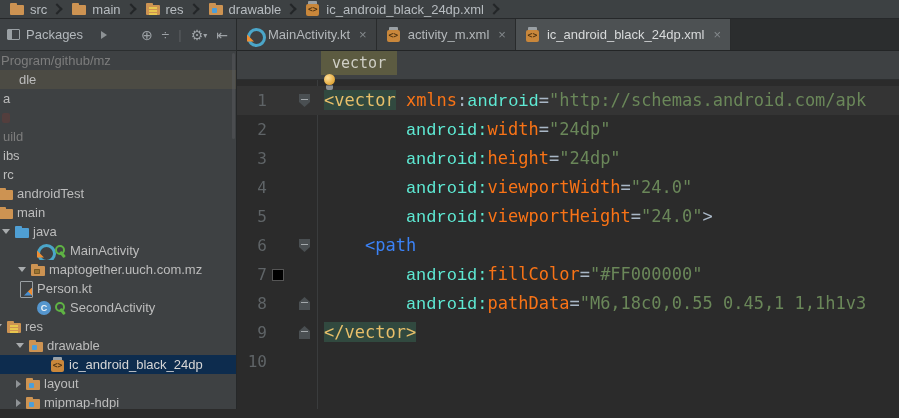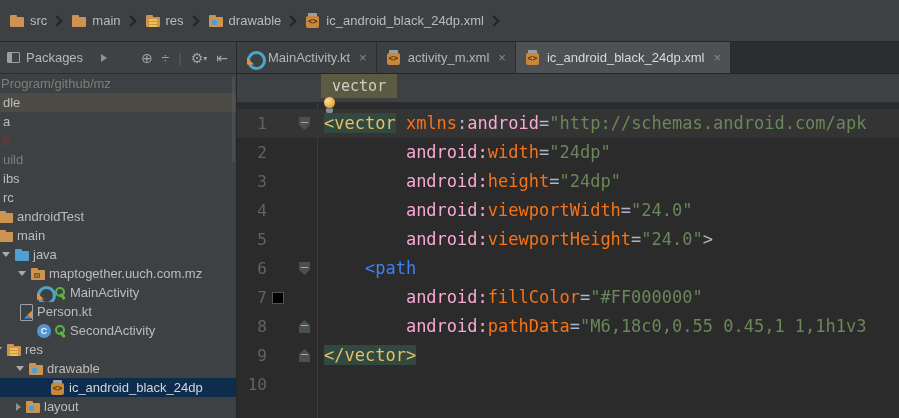--- a/index.html
+++ b/index.html
@@ -1,20 +1,20 @@
 <!DOCTYPE html>
 <html><head>
 <meta charset="utf-8">
 <style>
   html,body{margin:0;padding:0;width:899px;height:418px;overflow:hidden;background:#2b2b2b;
     font-family:"Liberation Sans",sans-serif;-webkit-font-smoothing:antialiased;}
   *{box-sizing:border-box;}
 
   
-  .topbar{height:42px;background:#3d4143;border-bottom:1px solid #26282a;display:flex;align-items:center;padding-left:6px;}
+  .topbar{height:19px;background:#3d4143;border-bottom:1px solid #26282a;display:flex;align-items:center;padding-left:6px;}
   .bc-item{display:flex;align-items:center;gap:5px;color:#b7bcc0;font-size:13px;padding:0 3px;height:100%;}
   .bc-sep{width:8px;height:8px;border-right:2px solid #232628;border-top:2px solid #232628;transform:rotate(45deg);margin:0 7px 0 3px;flex:none;}
 
   
   .row2{height:32px;display:flex;background:#2b2d2e;}
   .panel-header{width:237px;background:#3e4245;border-right:1px solid #272a2b;border-bottom:1px solid #2b2e2f;
     display:flex;align-items:center;padding:0 8px 0 7px;font-size:13px;color:#b3b8bc;flex:none;}
   .ph-title{margin:0 6px;}
   .ph-panelicon{width:13px;height:11px;border:1px solid #9aa0a4;border-radius:1px;position:relative;flex:none;}
   .ph-panelicon::before{content:"";position:absolute;left:0;top:0;bottom:0;width:4px;background:#9aa0a4;}
@@ -89,21 +89,21 @@
   .gfold{width:28px;flex:none;display:flex;align-items:center;justify-content:flex-end;padding-right:7px;}
   .swatch{width:12px;height:12px;border:1px solid #555;}
   .fm{width:11px;height:13px;background:#4a4f52;position:relative;}
   .fm::after{content:"";position:absolute;left:2px;right:2px;top:5px;height:1px;background:#a3a8ab;}
   .fm.down{clip-path:polygon(0 0,100% 0,100% 62%,50% 100%,0 62%);}
   .fm.up{clip-path:polygon(50% 0,100% 38%,100% 100%,0 100%,0 38%);}
   .ccode{white-space:pre;padding-left:7px;flex:1;}
   .caret{display:inline-block;width:2px;height:19px;background:#c8c8c8;vertical-align:-4px;margin-right:-2px;}
   .tk-tag{color:#3b82f6;}
   .tk-taghl{color:#e8bf6a;background:#31493f;}
-  .tk-ns{color:#f9a8d4;}
+  .tk-ns{color:#5eead4;font-family:Liberation Mono, monospace;}
   .tk-attr{color:#f97316;}
   .tk-plain{color:#a9b7c6;}
   .tk-str{color:#6a8759;}
 </style>
 </head>
 <body>
 
 <div class="topbar" id="topbar">
     <span class="bc-item">
       <span class="icon i-folder"></span>
@@ -167,21 +167,21 @@
       </div>
     </div>
 </div>
 
 <div class="content">
   <div class="sidebar" id="tree">
     <div class="sbar"></div>
   <div class="trow dim" style="margin-left: -2px;">
         <span class="lbl">Program/github/mz</span>
       </div>
-      <div class="trow hover" style="padding-left: 0px;">
+      <div class="trow hover" style="padding-left: 16px;">
         <span class="lbl">dle</span>
       </div>
       <div class="trow" style="padding-left: 0px;">
         <span class="lbl">a</span>
       </div>
       <div class="trow" style="padding-left: 0px;">
         <span class="faintmark"></span>
         <span class="lbl"></span>
       </div>
       <div class="trow dim" style="padding-left: 0px;">
@@ -199,31 +199,31 @@
       </div>
       <div class="trow" style="margin-left: -2px;">
         <span class="icon i-folder"></span>
         <span class="lbl">main</span>
       </div>
       <div class="trow" style="padding-left: 2px;">
         <span class="arrow open"></span>
         <span class="icon i-folder-blue"></span>
         <span class="lbl">java</span>
       </div>
-      <div class="trow" style="padding-left: 18px;">
-        <span class="arrow open"></span>
-        <span class="icon i-package">
-          <span class="sub"></span>
-        </span>
-        <span class="lbl">maptogether.uuch.com.mz</span>
-      </div>
       <div class="trow" style="padding-left: 36px;">
         <span class="icon i-kotlin-class"></span>
         <span class="badge-key"></span>
         <span class="lbl">MainActivity</span>
+      </div>
+      <div class="trow" style="padding-left: 18px;">
+        <span class="arrow open"></span>
+        <span class="icon i-package">
+          <span class="sub"></span>
+        </span>
+        <span class="lbl">maptogether.uuch.com.mz</span>
       </div>
       <div class="trow" style="padding-left: 18px;">
         <span class="icon i-kotlin-file"></span>
         <span class="lbl">Person.kt</span>
       </div>
       <div class="trow" style="padding-left: 36px;">
         <span class="icon i-java-class"></span>
         <span class="badge-key"></span>
         <span class="lbl">SecondActivity</span>
       </div>

